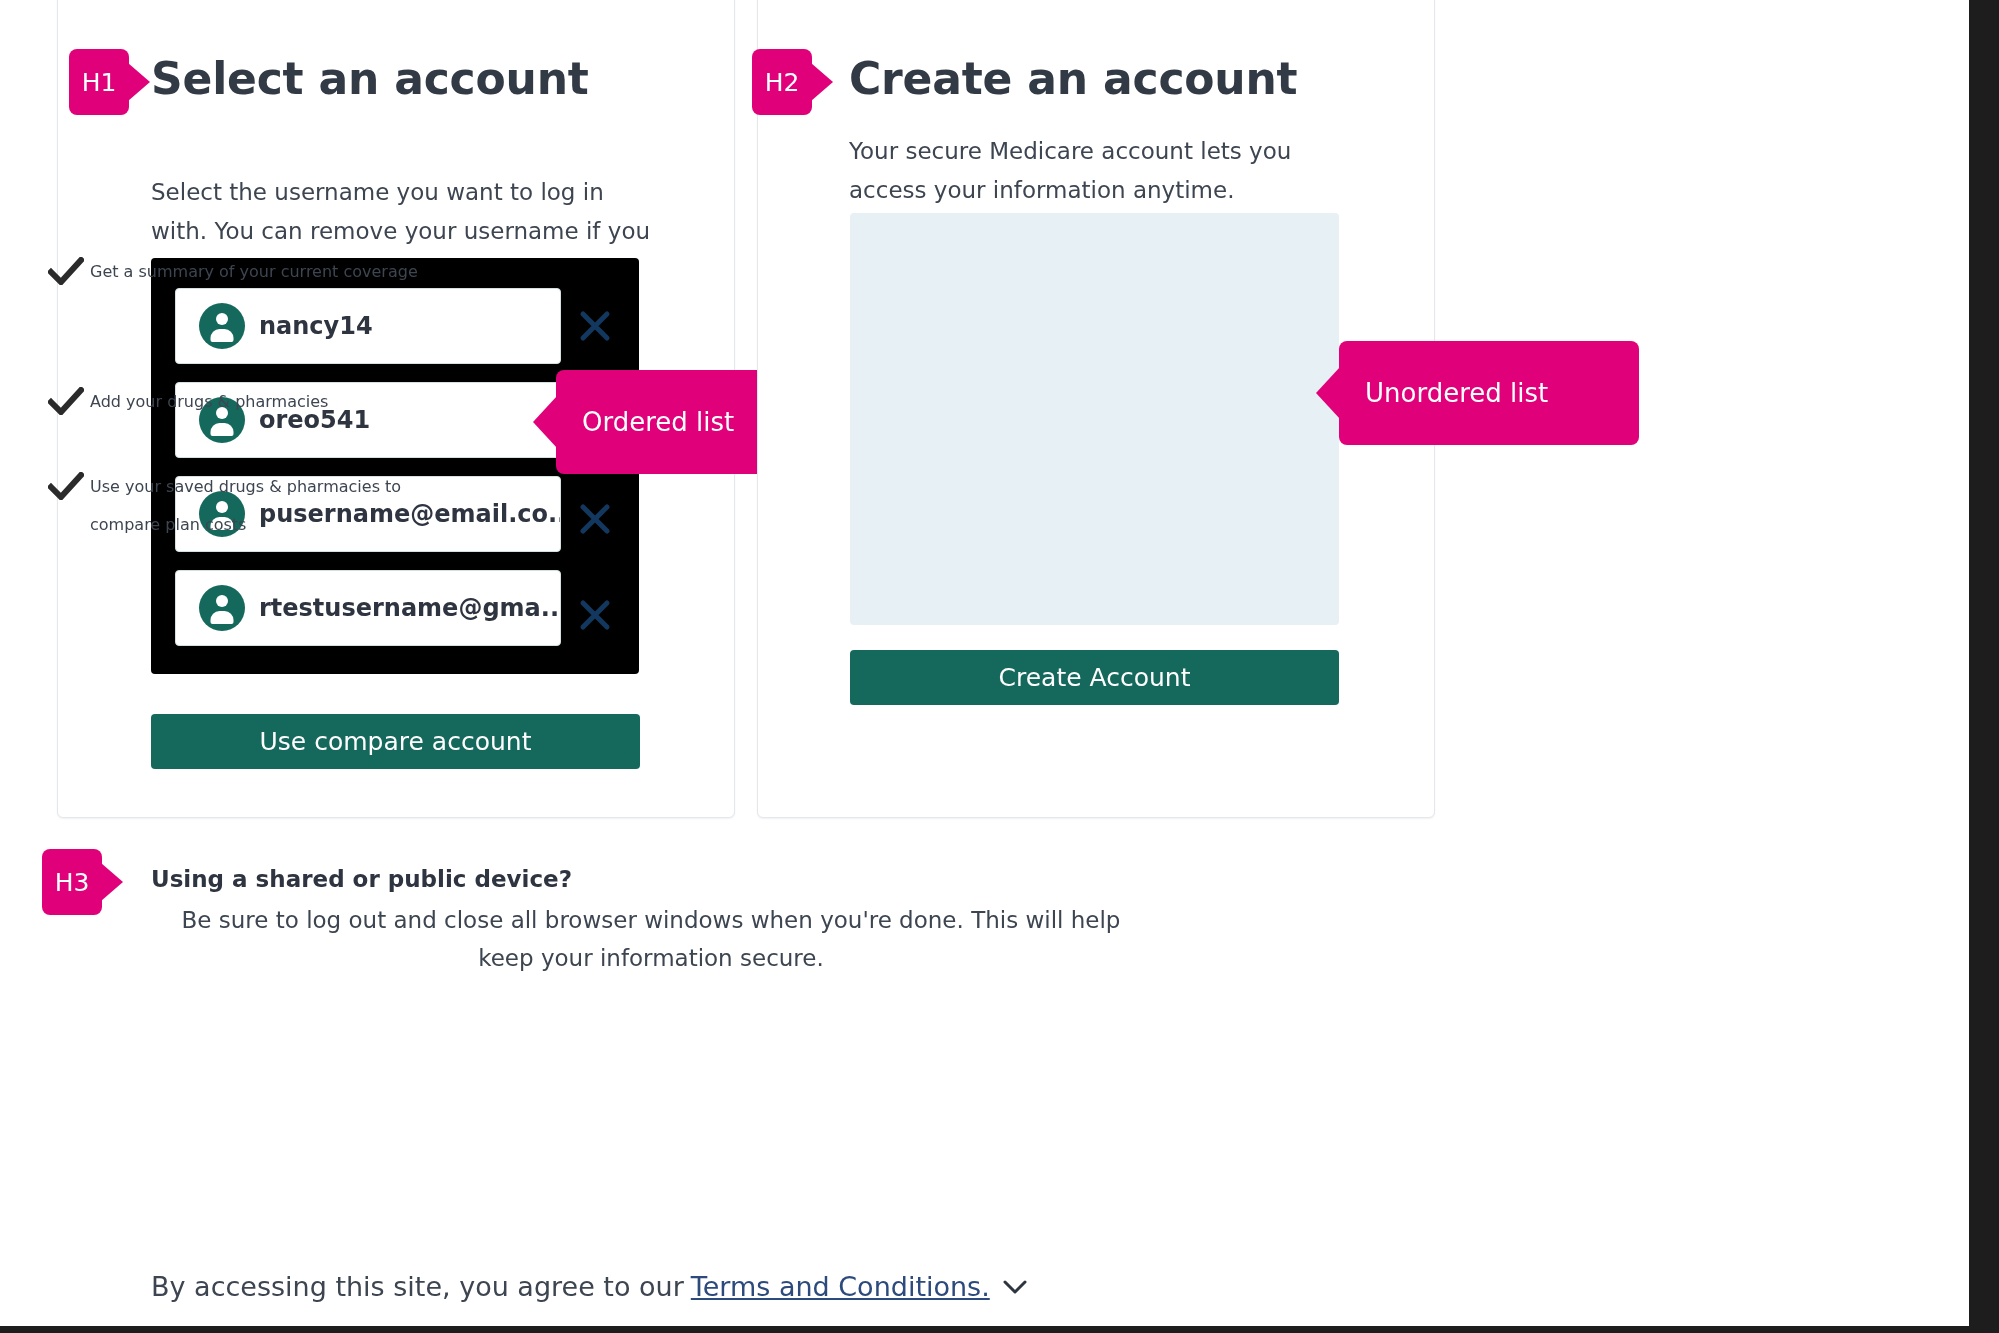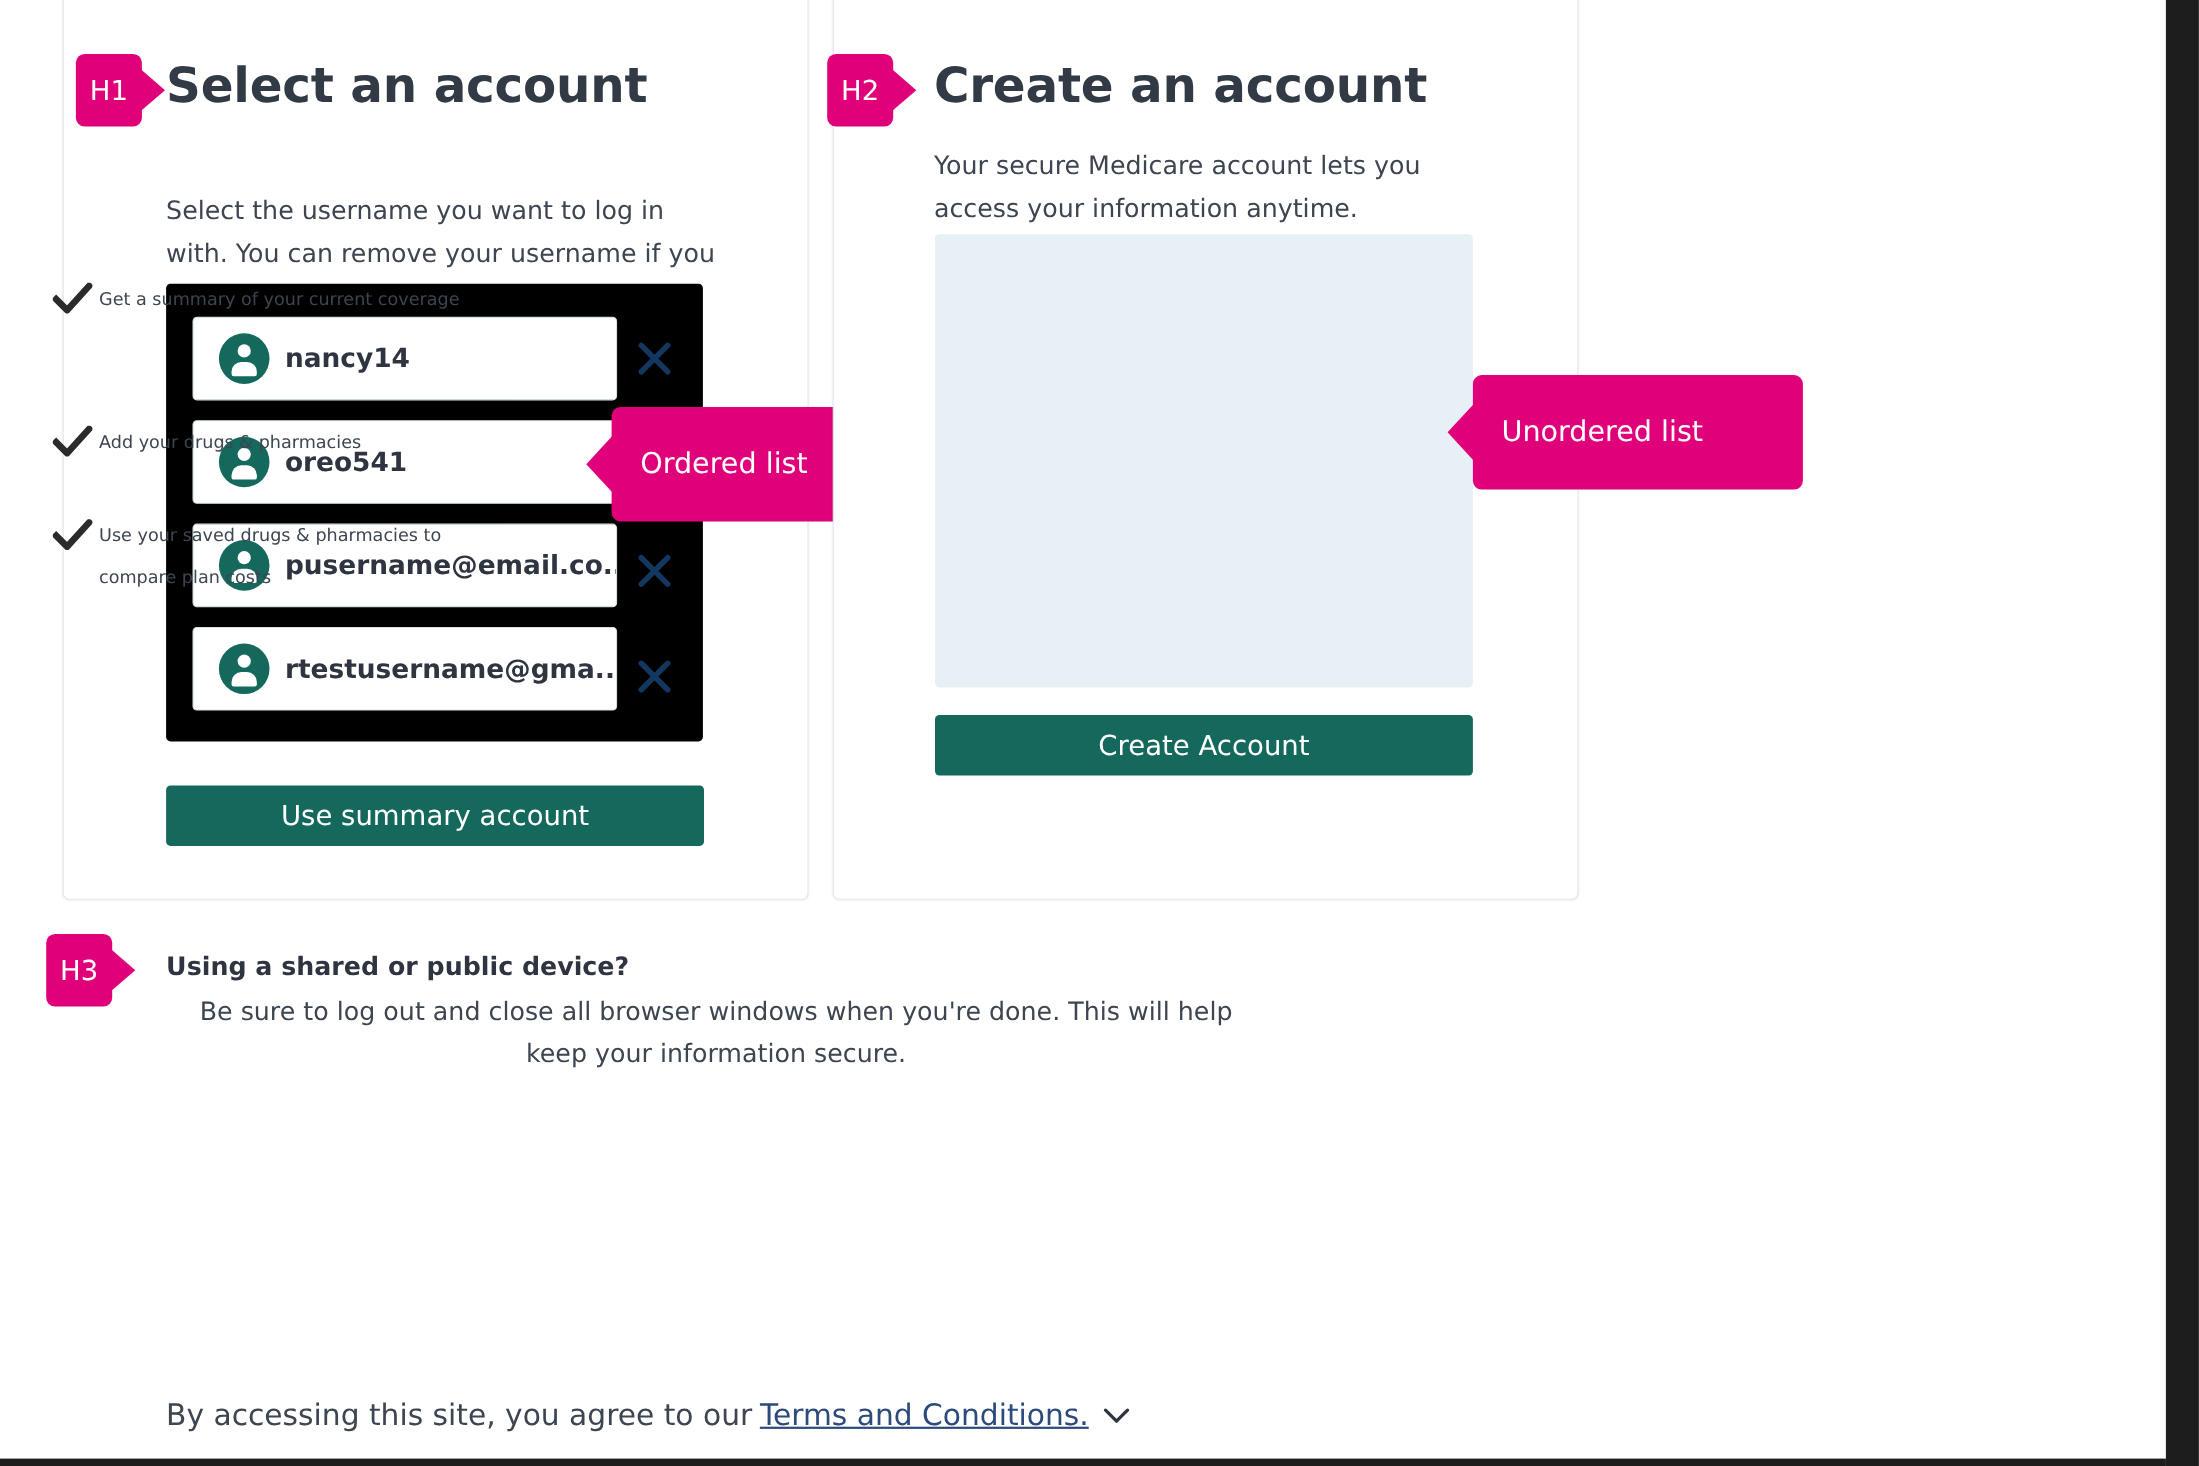--- a/index.html
+++ b/index.html
@@ -316,21 +316,21 @@
     <svg width="38" height="38" viewBox="0 0 38 38" aria-hidden="true">
       <path d="M7 7 L31 31 M31 7 L7 31" stroke="#13385f" stroke-width="5" stroke-linecap="round"></path>
     </svg>
   </div>
 
   <div class="tag wide" style="left:556px; top:370px; width:234px; height:104px;">
     <span class="arrow-left"></span>
     <span>Ordered list</span>
   </div>
 
-  <button class="btn-primary" id="btn-use-another">Use summary account</button>
+  <button class="btn-primary" id="btn-use-another">Use compare account</button>
 
   <div class="card" id="card-create"></div>
 
   <div class="tag small" style="left:752px; top:49px;">
     <span>H2</span>
     <span class="arrow-right"></span>
   </div>
 
   <div class="h-title" style="left:849px; top:53px;">Create an account</div>
 

